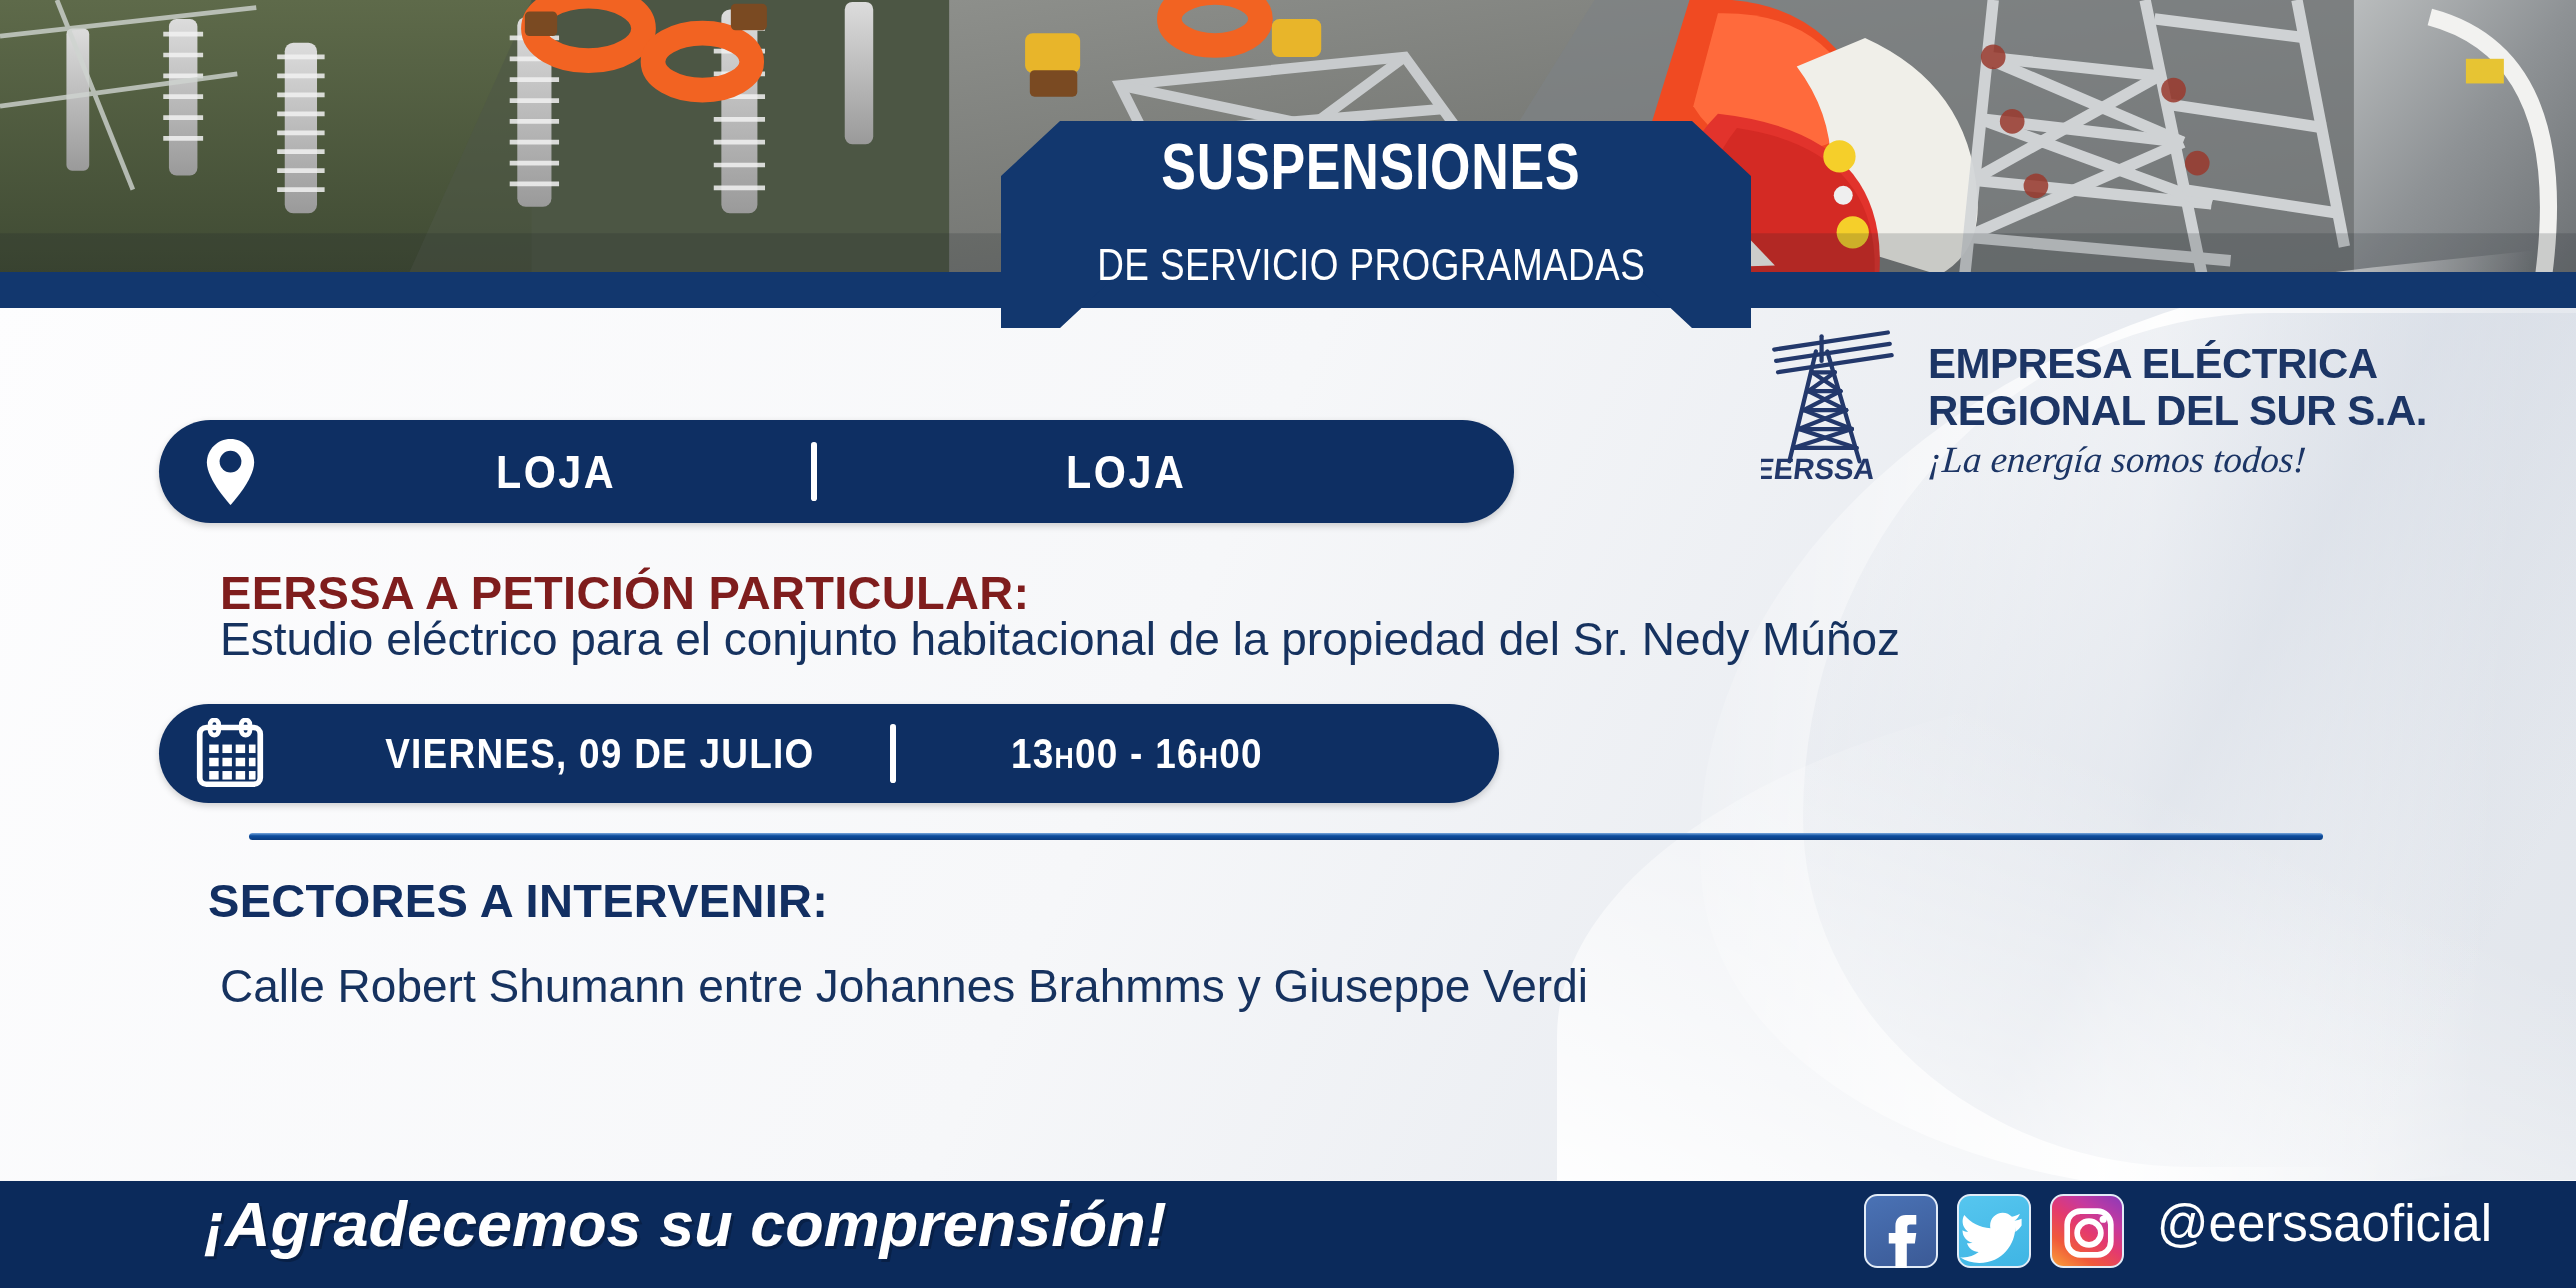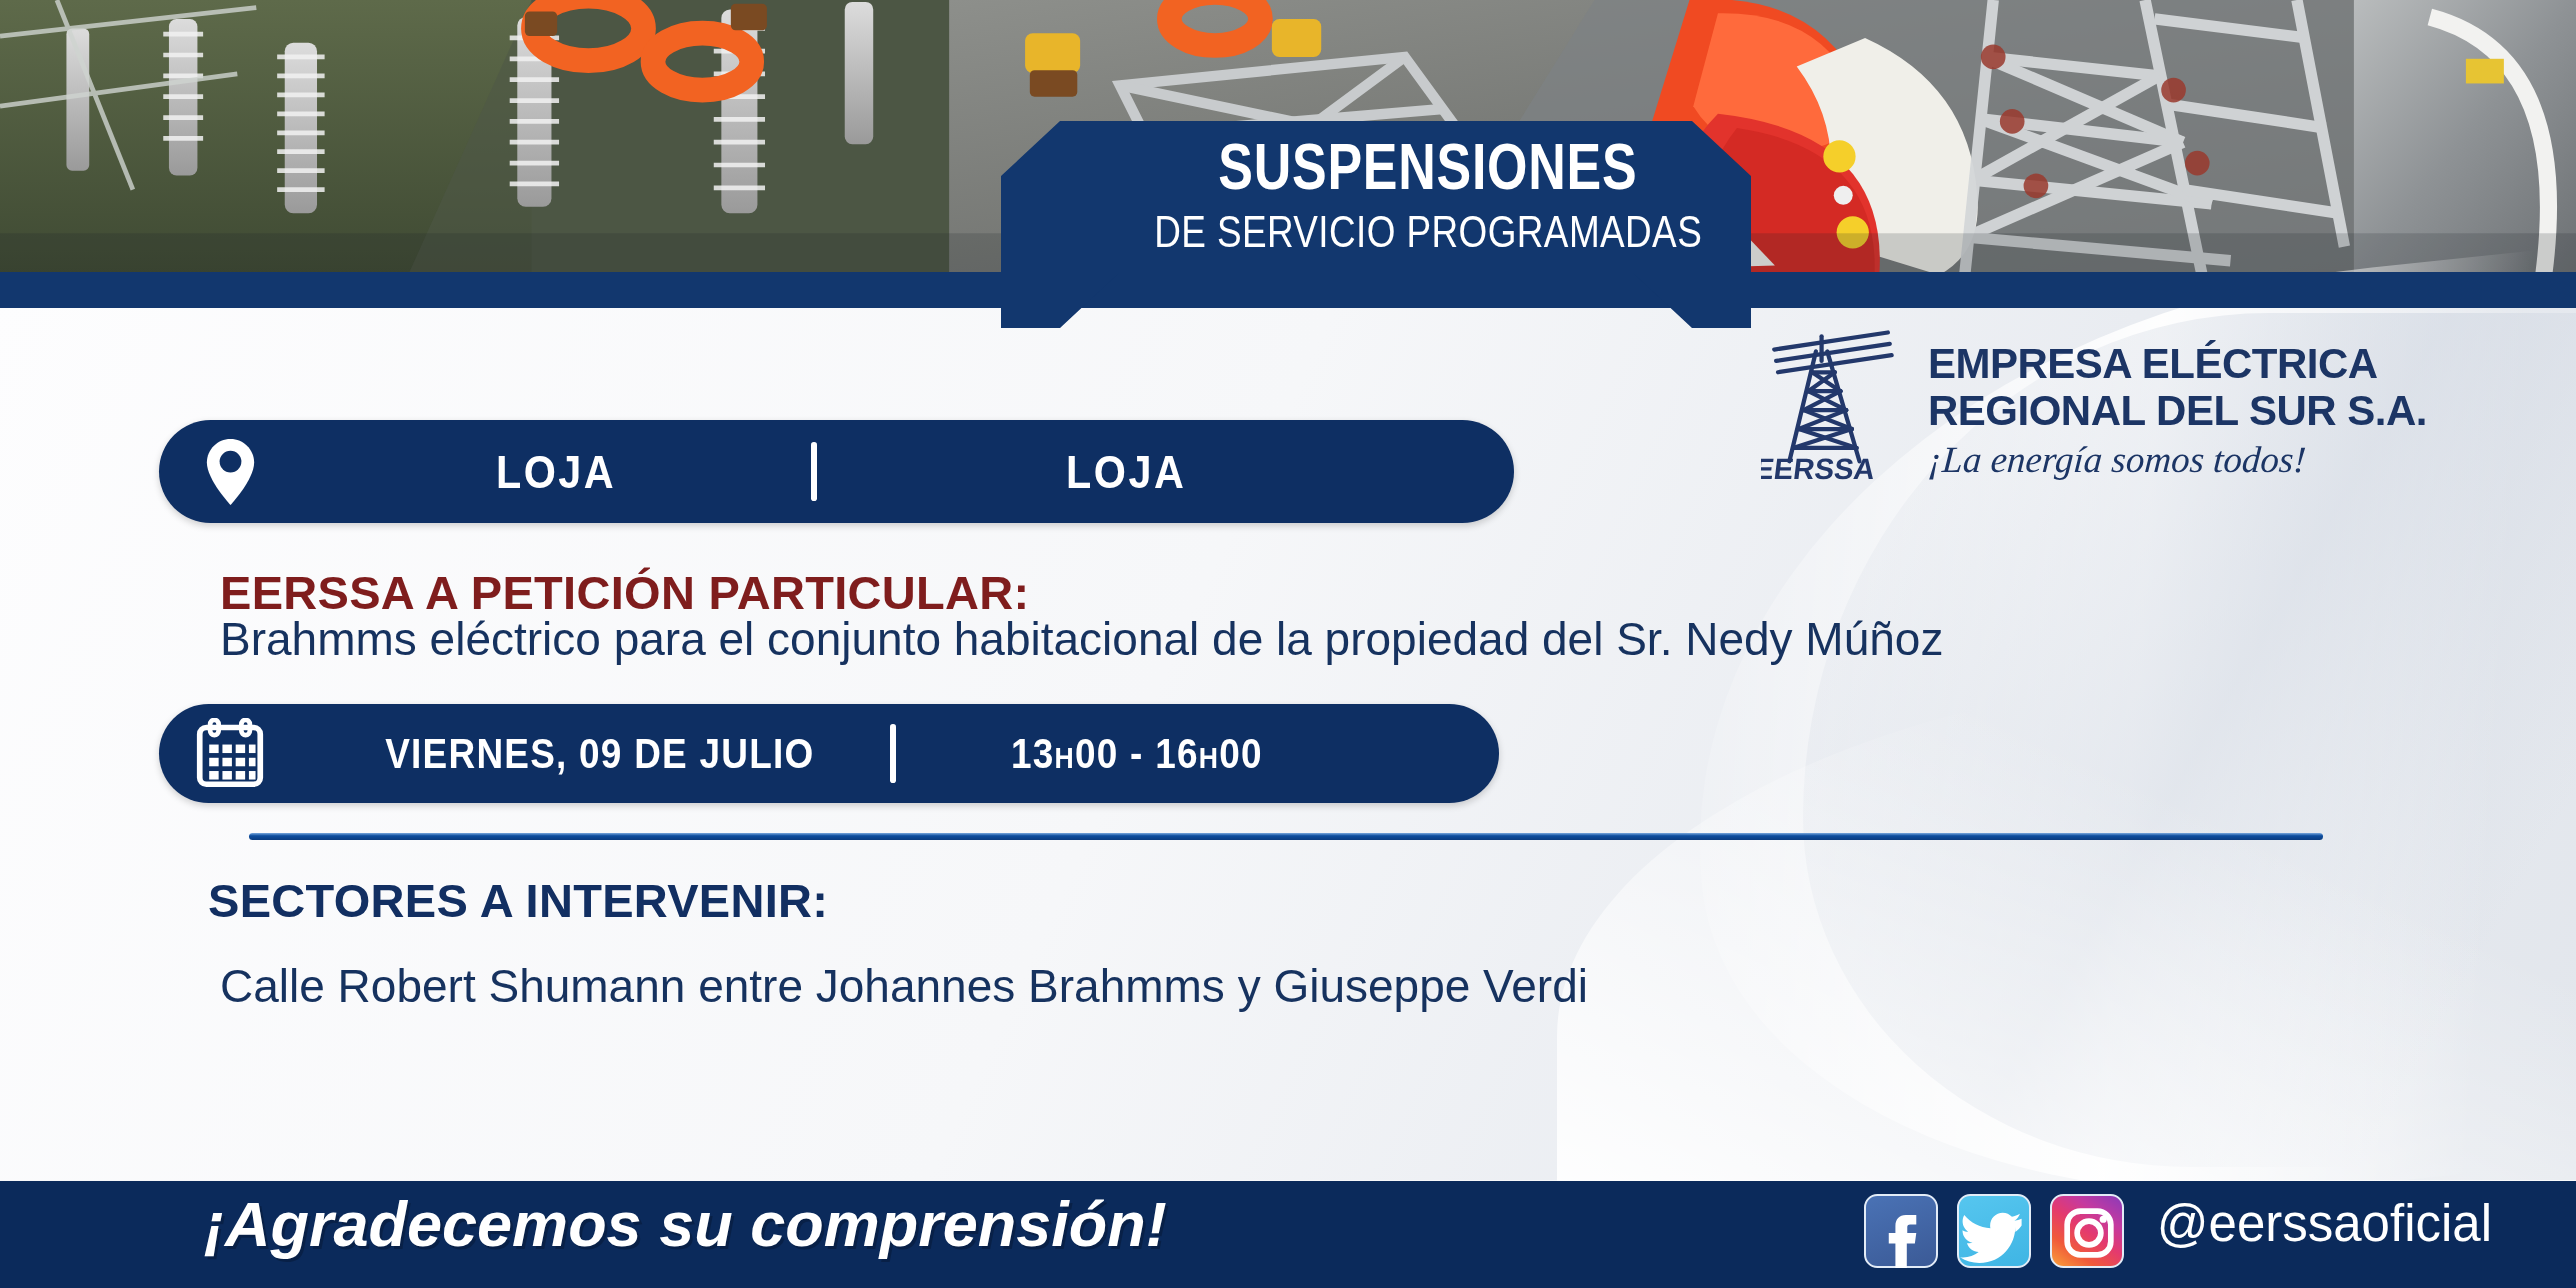--- a/index.html
+++ b/index.html
@@ -50,25 +50,26 @@
   .photo svg { display:block; width:2576px; height:275px; }
 
   
   .badge {
     position:absolute; left:1001px; top:121px; width:750px; height:207px;
     background:#12376e;
     clip-path:polygon(59px 0, 691px 0, 750px 55px, 750px 207px, 691px 207px, 632px 152px, 118px 152px, 59px 207px, 0 207px, 0 55px);
     z-index:6;
   }
   .badge-inner {
-    position:absolute; left:1001px; top:121px; width:854px; height:190px;
+    position:absolute; left:944px; top:121px; width:854px; height:190px;
     z-index:7; text-align:center; color:#fff;
     display:flex; flex-direction:column; align-items:center; justify-content:flex-start;
     padding-top:13.3px;
     pointer-events:none;
+    gap:33px;
   }
   .badge-title {
     font-family:"Liberation Sans", sans-serif;
     font-weight:bold; font-size:65px; letter-spacing:0.9px;
     transform:scaleX(.80); transform-origin:center;
     line-height:1.02;
   }
   .badge-sub {
     font-family:"Liberation Sans", sans-serif;
     font-weight:normal; font-size:45px; letter-spacing:0.5px;
@@ -393,21 +394,21 @@
         <path d="M28 2C14.2 2 3 13.2 3 27c0 18 25 45 25 45s25-27 25-45C53 13.2 41.8 2 28 2z" fill="#ffffff"></path>
         <circle cx="28" cy="26" r="11.5" fill="#0e2f63"></circle>
       </svg>
     </span>
     <span class="pill-cell cell-a">LOJA</span>
     <span class="pill-div"></span>
     <span class="pill-cell cell-b">LOJA</span>
   </div>
 
   <div class="head-1">EERSSA A PETICIÓN PARTICULAR:</div>
-  <div class="para-1">Brahmms eléctrico para el conjunto habitacional de la propiedad del Sr. Nedy Múñoz</div>
+  <div class="para-1">Estudio eléctrico para el conjunto habitacional de la propiedad del Sr. Nedy Múñoz</div>
 
   <div class="pill pill-date">
     <span class="pill-ico cal">
       <svg width="70" height="72" viewBox="0 0 74 76" aria-hidden="true">
         <rect x="5" y="10" width="64" height="60" rx="7" fill="none" stroke="#ffffff" stroke-width="6"></rect>
         <rect x="16" y="2" width="9" height="16" rx="4.5" fill="none" stroke="#ffffff" stroke-width="5"></rect>
         <rect x="49" y="2" width="9" height="16" rx="4.5" fill="none" stroke="#ffffff" stroke-width="5"></rect>
         <g fill="#ffffff">
           <rect x="15" y="28" width="10" height="9"></rect>
             <rect x="29" y="28" width="10" height="9"></rect>

